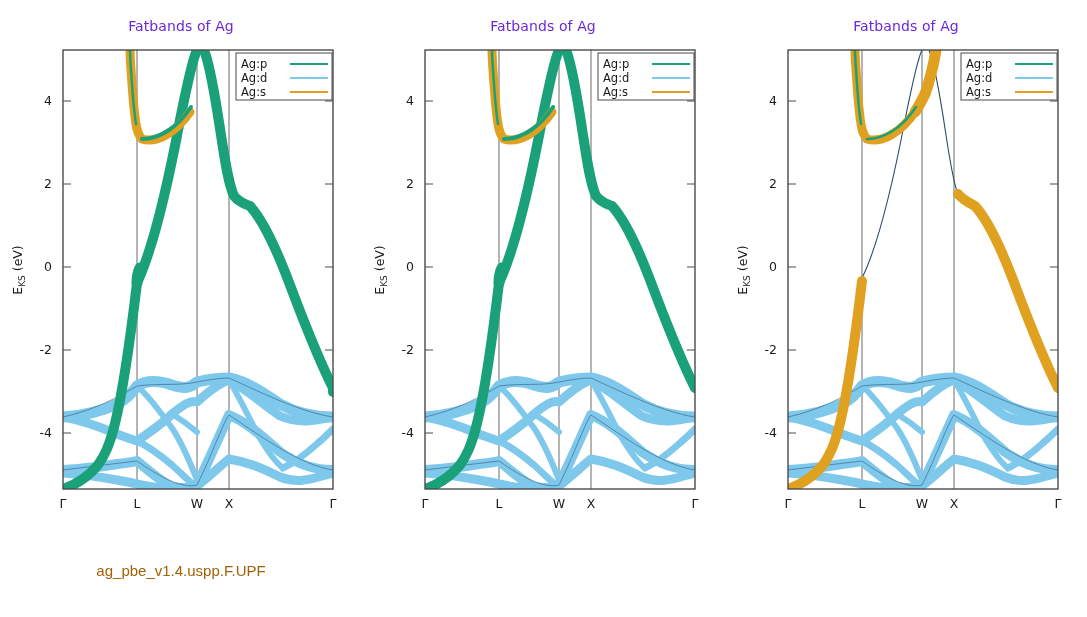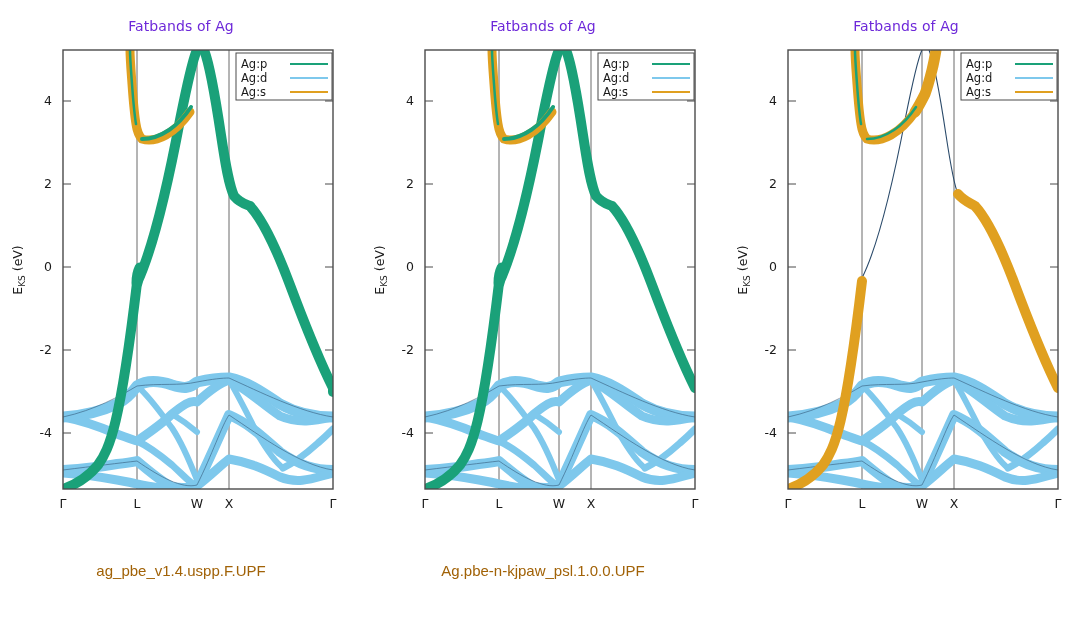--- a/index.html
+++ b/index.html
@@ -186,21 +186,20 @@
       </g>
       <rect x="63" y="50" width="270" height="439" fill="none" stroke="#4a4a4a" stroke-width="1.4"></rect>
       <g>
         <text class="tick-label" x="63" y="508" text-anchor="middle">Γ</text>
         <text class="tick-label" x="137" y="508" text-anchor="middle">L</text>
         <text class="tick-label" x="197" y="508" text-anchor="middle">W</text>
         <text class="tick-label" x="229" y="508" text-anchor="middle">X</text>
         <text class="tick-label" x="333" y="508" text-anchor="middle">Γ</text>
       </g>
     </svg>
-    <div class="caption">Ag.pbe-n-kjpaw_psl.1.0.0.UPF</div>
   </div>
 
   <div class="panel panel-2">
     <div class="panel-title">Fatbands of Ag</div>
     <svg class="plotsvg" width="362" height="545" viewBox="0 0 362 545">
       <defs>
           <clipPath id="clip2">
             <rect x="63" y="50" width="270" height="439"></rect>
           </clipPath>
         </defs>

